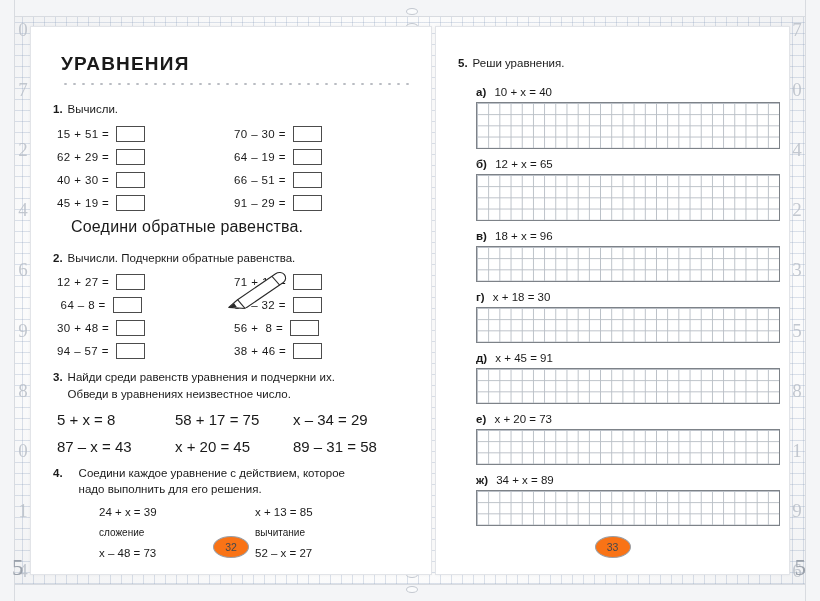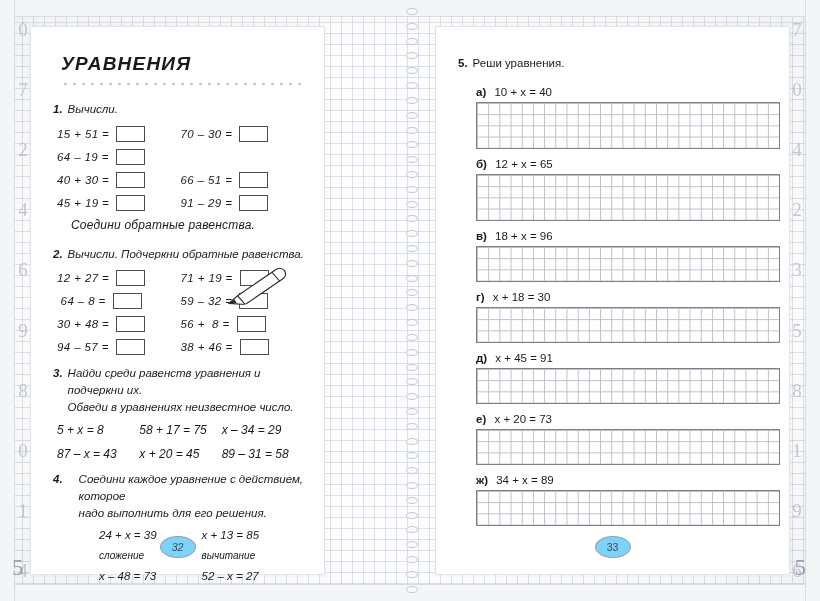--- a/index.html
+++ b/index.html
@@ -61,21 +61,21 @@
 
   
   .page{
     position:absolute;top:26px;bottom:26px;
     background:#ffffff;
     border:1px solid #e2e4e8;
     box-shadow:0 0 3px rgba(0,0,0,.06);
     padding:16px 20px 10px 22px;
     box-sizing:border-box;
   }
-  .page-left{left:30px;width:295px;font-style:italic;}
+  .page-left{left:30px;width:402px;}
   .page-right{right:30px;width:355px;}
 
   h1{
     font-size:19px;font-weight:bold;letter-spacing:1.2px;
     margin:10px 0 6px 8px;font-family:"Liberation Sans", sans-serif;
   }
   .dotline{
     margin:0 0 14px 8px;height:6px;
     background-image:radial-gradient(circle, #b9bcc2 1px, transparent 1.4px);
     background-size:9px 6px;background-repeat:repeat-x;
@@ -93,27 +93,27 @@
   .row2{
     display:flex;align-items:center;margin-bottom:7px;
     font-size:11.5px;
   }
   .col{width:50%;display:flex;align-items:center;gap:7px;}
   .expr{white-space:pre;letter-spacing:.4px;}
   .ansbox{
     display:inline-block;width:27px;height:14px;
     border:1px solid #4c4c4c;background:#fff;
   }
-  .note{font-size:12px;margin:6px 0 14px 18px;letter-spacing:.2px;}
+  .note{font-size:16px;margin:6px 0 14px 18px;letter-spacing:.2px;}
 
   
   .pen-wrap{position:absolute;left:165px;margin-top:-2px;}
   .pen{transform:rotate(-10deg);}
 
-  .free-rows{font-size:12px;margin:0 0 10px 4px;}
+  .free-rows{font-size:15px;margin:0 0 10px 4px;}
   .free-row{display:flex;margin-bottom:10px;}
   .free-row > div{flex:1;white-space:pre;}
 
   .pair-rows{font-size:11.5px;margin:4px 0 0 22px;}
   .pair-row{display:flex;margin-bottom:9px;margin-left:24px;}
   .pair-row > div{width:50%;white-space:pre;}
   .small{font-size:10px;}
 
   
   .ex{margin:0 0 9px 16px;}
@@ -128,21 +128,21 @@
       linear-gradient(to bottom, #b9bfc6 1px, transparent 1px);
     background-size:11.2px 11.2px;
   }
   .grid-block.tall{height:45px;}
 
   
   .pagenum{
     position:absolute;bottom:16px;left:50%;transform:translateX(-50%);
     width:34px;height:20px;border:1px solid #9aa0a8;border-radius:50%;
     display:flex;align-items:center;justify-content:center;
-    font-size:10.5px;color:#44484e;background:#7dd3fc;
+    font-size:10.5px;color:#44484e;background:#f97316;
   }
 </style>
 </head>
 <body>
 
 <div class="sheet"></div>
 <div class="edge edge-top"></div>
 <div class="edge edge-bottom"></div>
 <div class="edge edge-left"></div>
 <div class="edge edge-right"></div>
@@ -234,20 +234,24 @@
             <span class="expr">15 + 51 =</span>
             <span class="ansbox"></span>
           </div>
         <div class="col">
             <span class="expr">70 – 30 =</span>
             <span class="ansbox"></span>
           </div>
       </div>
       <div class="row2">
         <div class="col">
+            <span class="expr">62 + 29 =</span>
+            <span class="ansbox"></span>
+          </div>
+        <div class="col">
             <span class="expr">64 – 19 =</span>
             <span class="ansbox"></span>
           </div>
       </div>
       <div class="row2">
         <div class="col">
             <span class="expr">40 + 30 =</span>
             <span class="ansbox"></span>
           </div>
         <div class="col">

